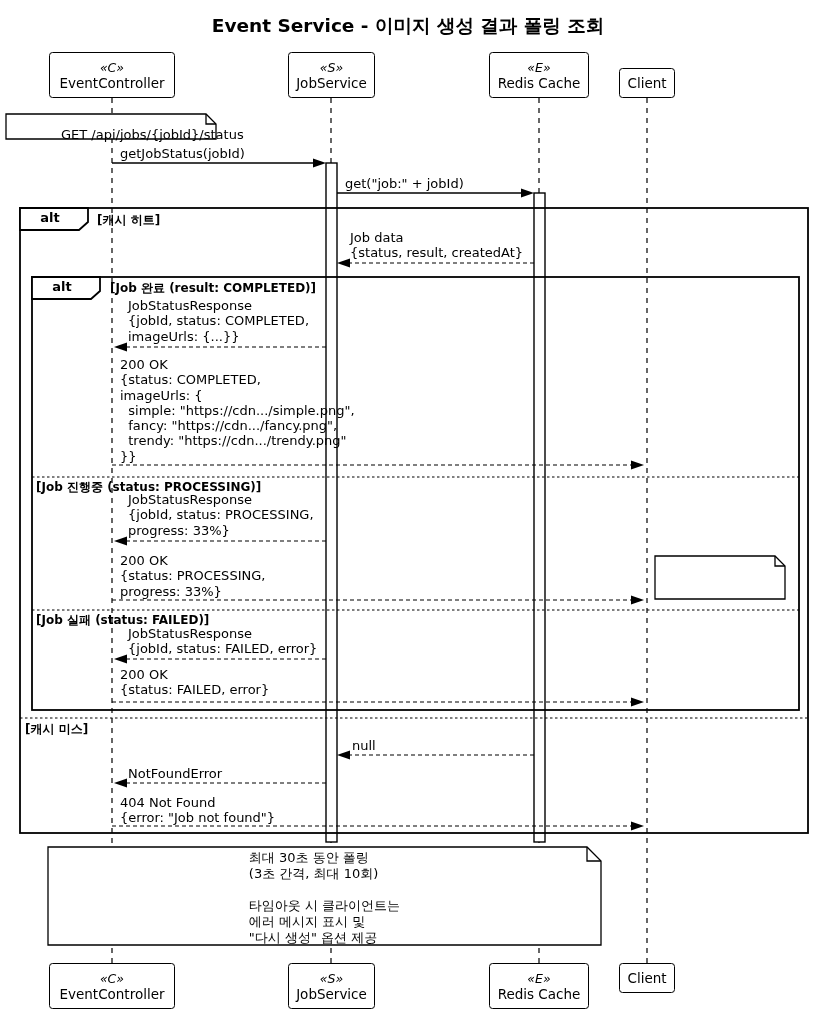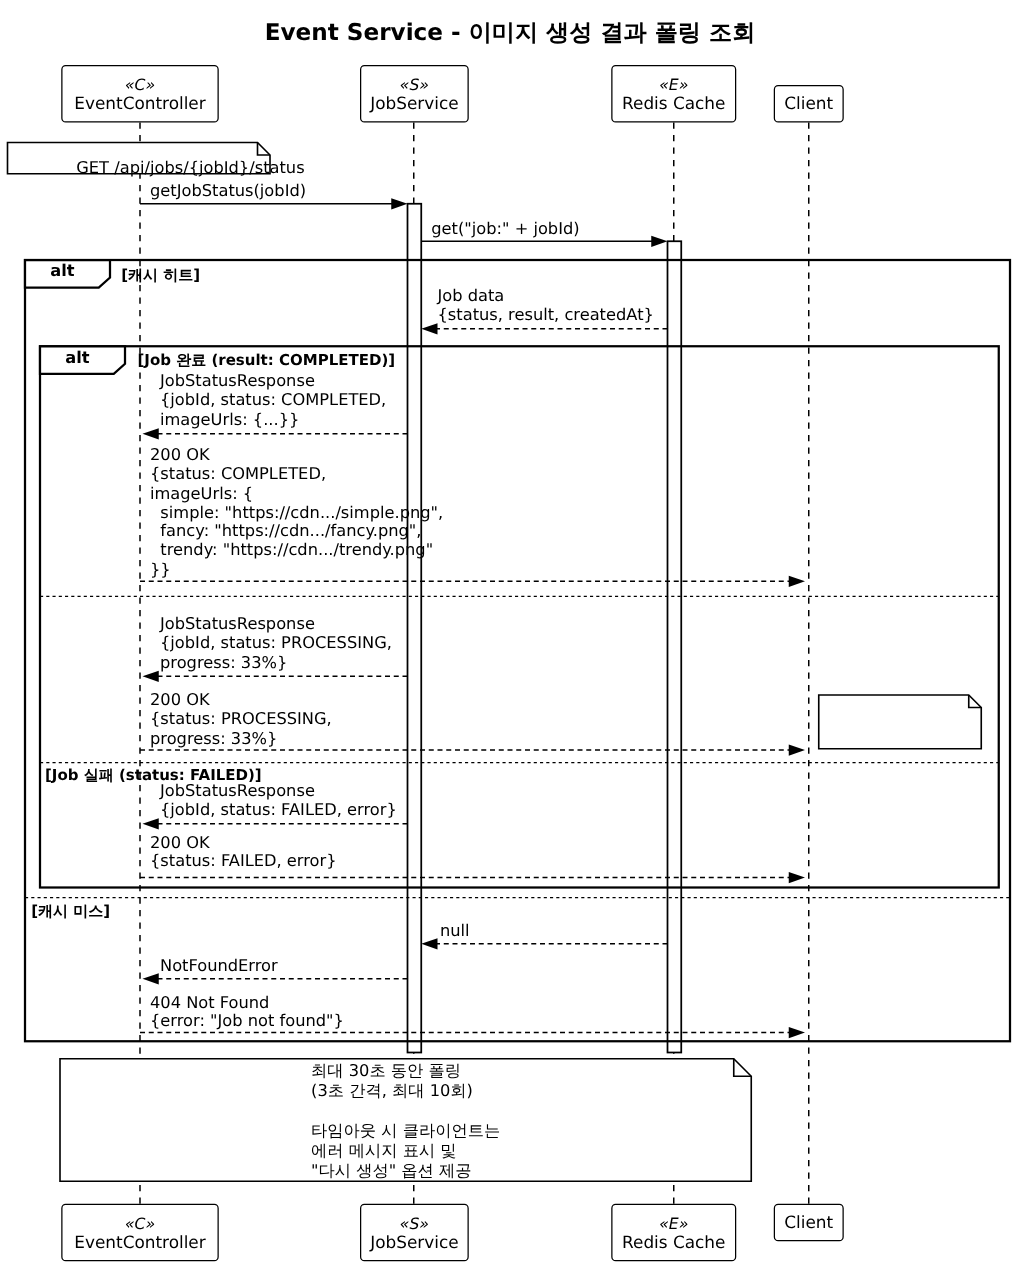--- a/index.html
+++ b/index.html
@@ -124,20 +124,21 @@
 {jobId, status: COMPLETED,
 imageUrls: {...}}</div>
   <div class="abs msg" style="left:120px;top:357px;">200 OK
 {status: COMPLETED,
 imageUrls: {
   simple: "https://cdn.../simple.png",
   fancy: "https://cdn.../fancy.png",
   trendy: "https://cdn.../trendy.png"
 }}</div>
 
+  <div class="abs guard" style="left:36px;top:479px;">[Job 진행중 (status: PROCESSING)]</div>
   <div class="abs msg" style="left:128px;top:492px;">JobStatusResponse
 {jobId, status: PROCESSING,
 progress: 33%}</div>
   <div class="abs msg" style="left:120px;top:553px;">200 OK
 {status: PROCESSING,
 progress: 33%}</div>
 
 
   <div class="abs guard" style="left:36px;top:612px;">[Job 실패 (status: FAILED)]</div>
   <div class="abs msg" style="left:128px;top:626px;">JobStatusResponse

